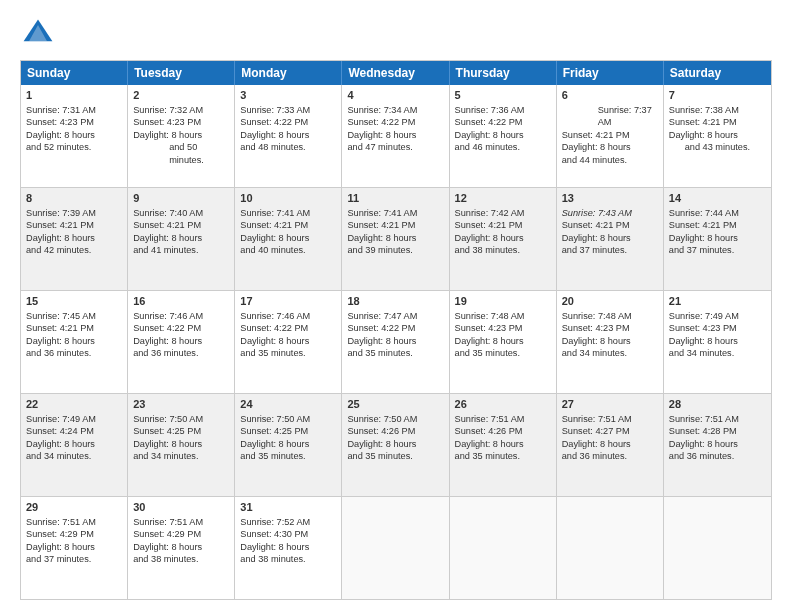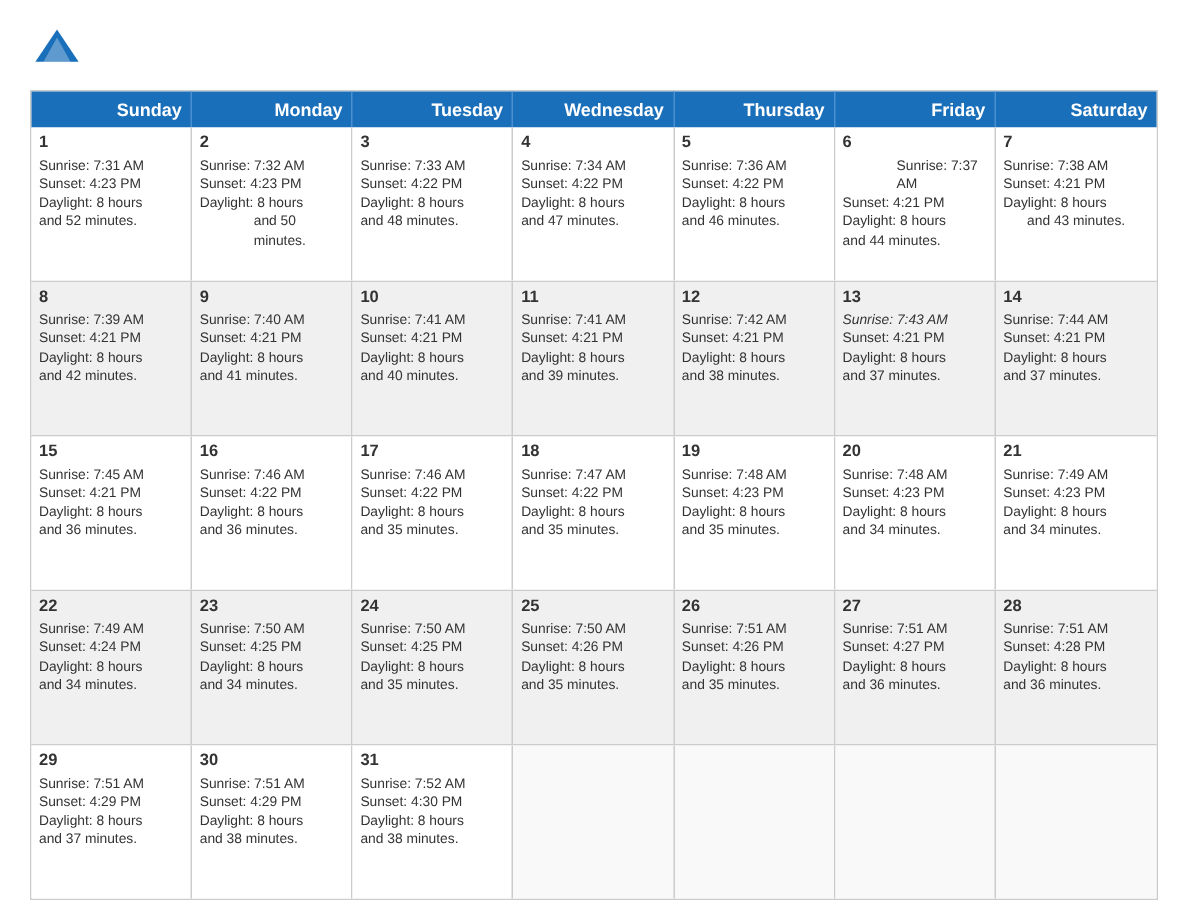--- a/index.html
+++ b/index.html
@@ -60,21 +60,21 @@
     .cal-header-row {
       display: grid;
       grid-template-columns: repeat(7, 1fr);
       background: #1a6fba;
     }
     .cal-header-cell {
       color: #fff;
       font-weight: bold;
       font-size: 12px;
       padding: 5px 6px;
-      text-align: right;
+      text-align: left;
       border-right: 1px solid #4a8fd0;
     }
     .cal-header-cell:last-child { border-right: none; }
     .cal-body {
       flex: 1;
       display: flex;
       flex-direction: column;
     }
     .cal-row {
       display: grid;
@@ -119,22 +119,22 @@
     </div>
     <div class="title-block">
       <div class="month-title"></div>
       <div class="subtitle"></div>
     </div>
   </div>
 
   <div class="calendar">
     <div class="cal-header-row">
     <div class="cal-header-cell">Sunday</div>
+        <div class="cal-header-cell">Tuesday</div>
         <div class="cal-header-cell">Monday</div>
-        <div class="cal-header-cell">Tuesday</div>
         <div class="cal-header-cell">Wednesday</div>
         <div class="cal-header-cell">Thursday</div>
         <div class="cal-header-cell">Friday</div>
         <div class="cal-header-cell">Saturday</div>
       </div>
     <div class="cal-body">
     <div class="cal-row">
           <div class="cal-cell">
             <span class="day-num">1</span>
             <span style="display: block;">Sunrise: 7:31 AM</span>

